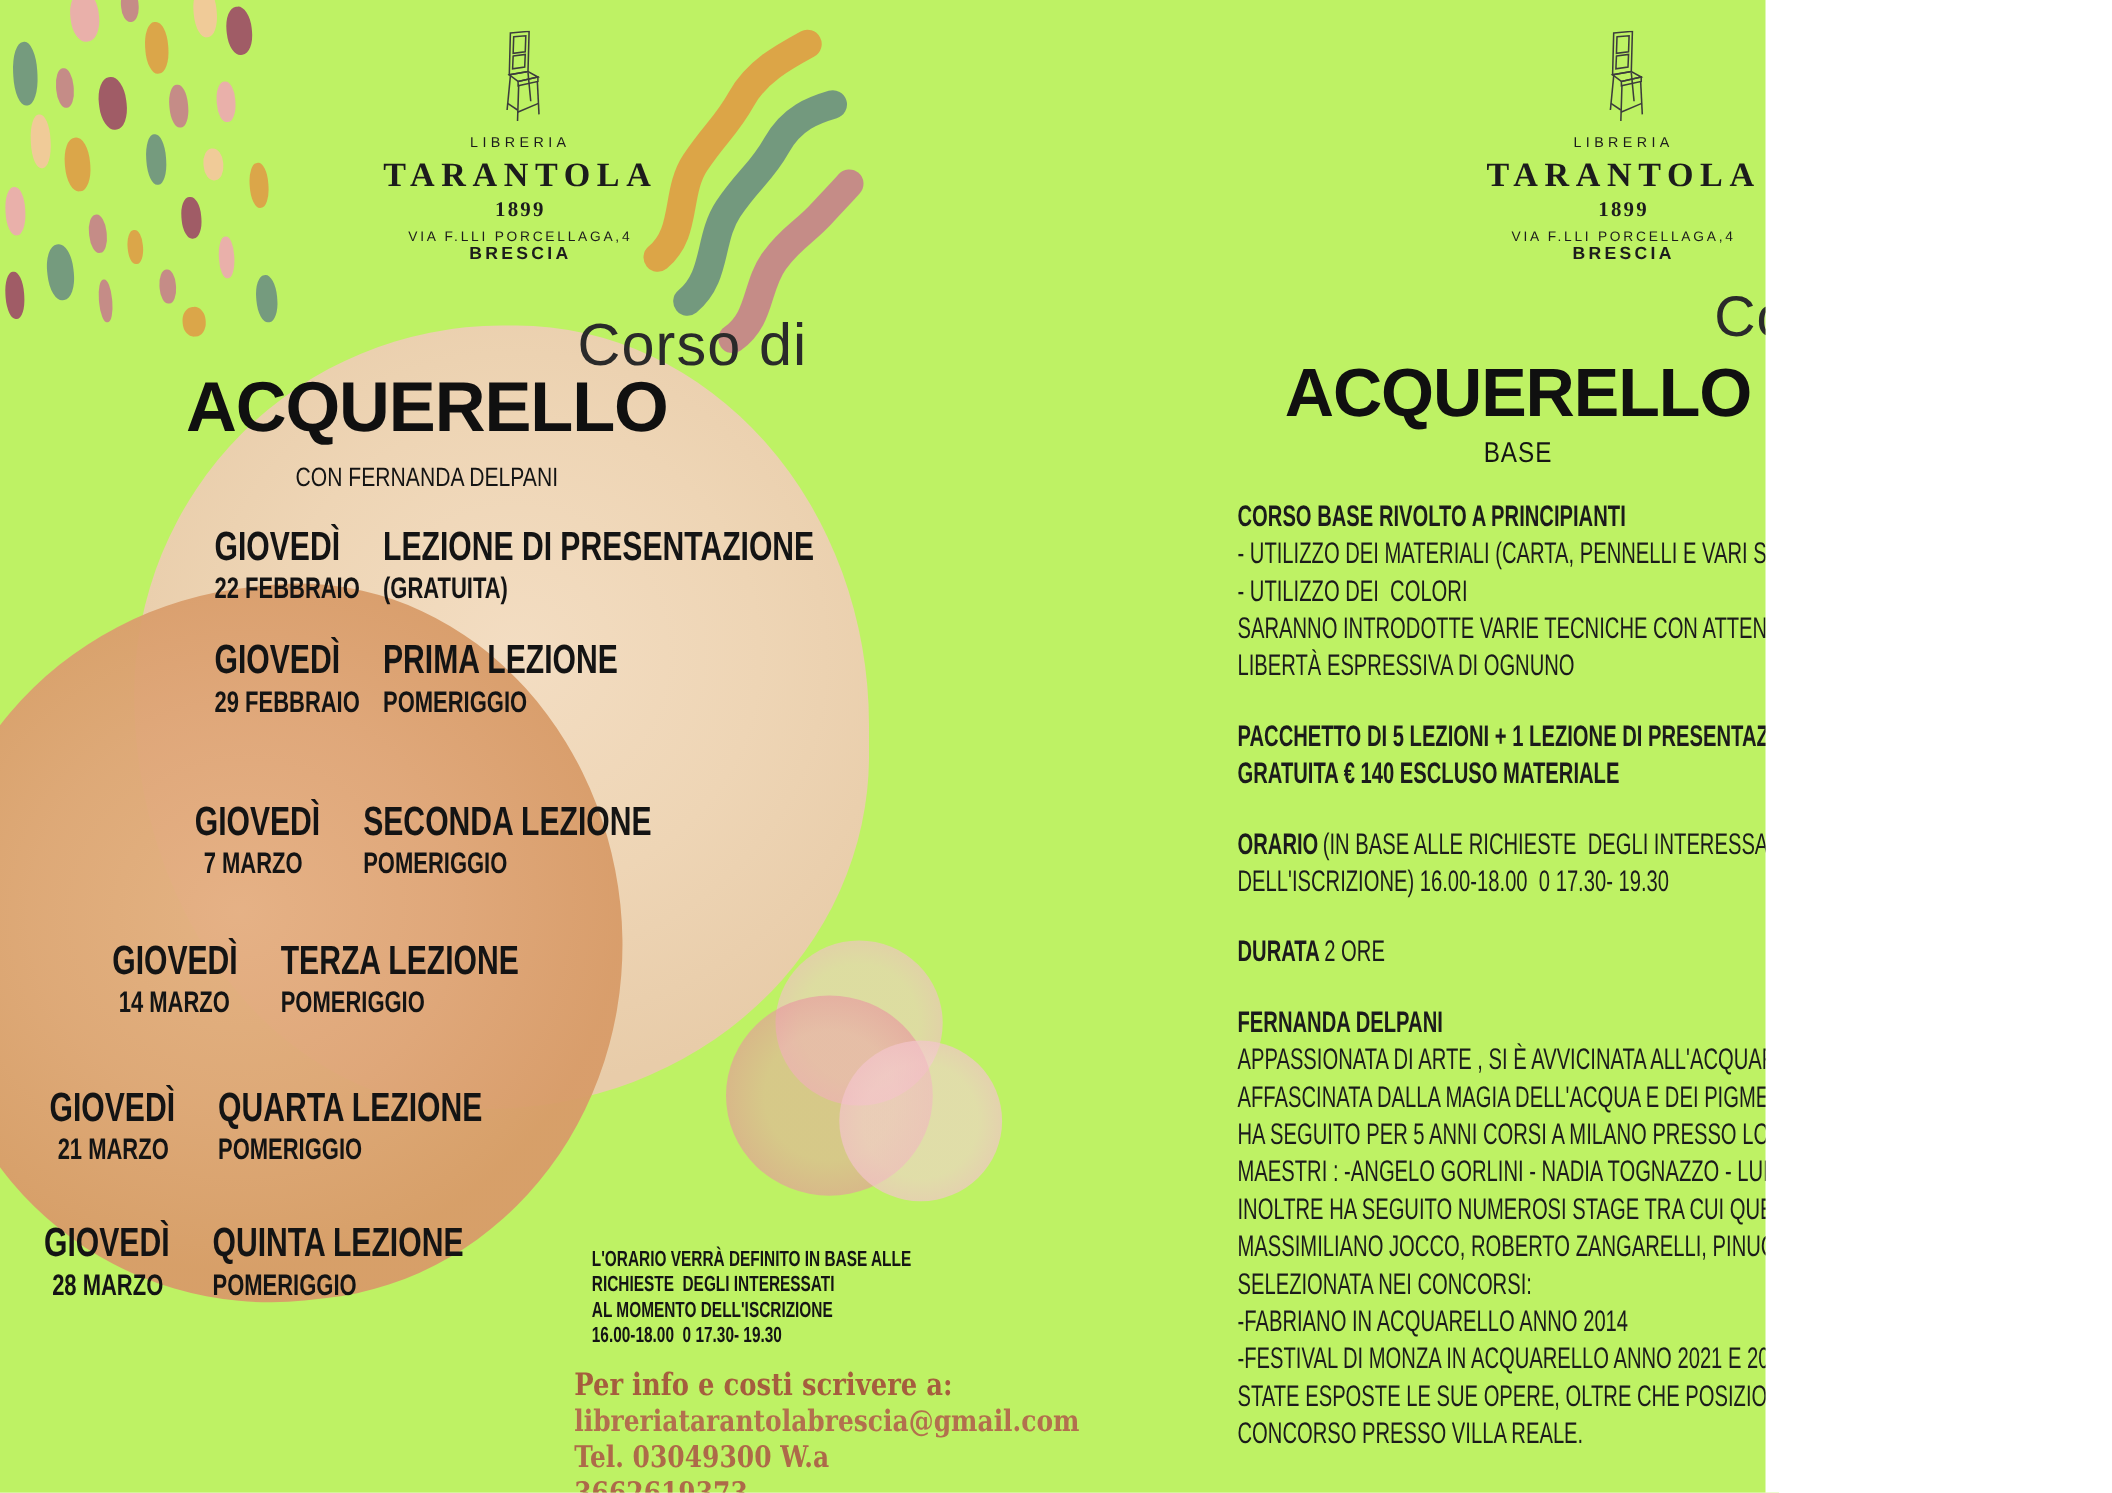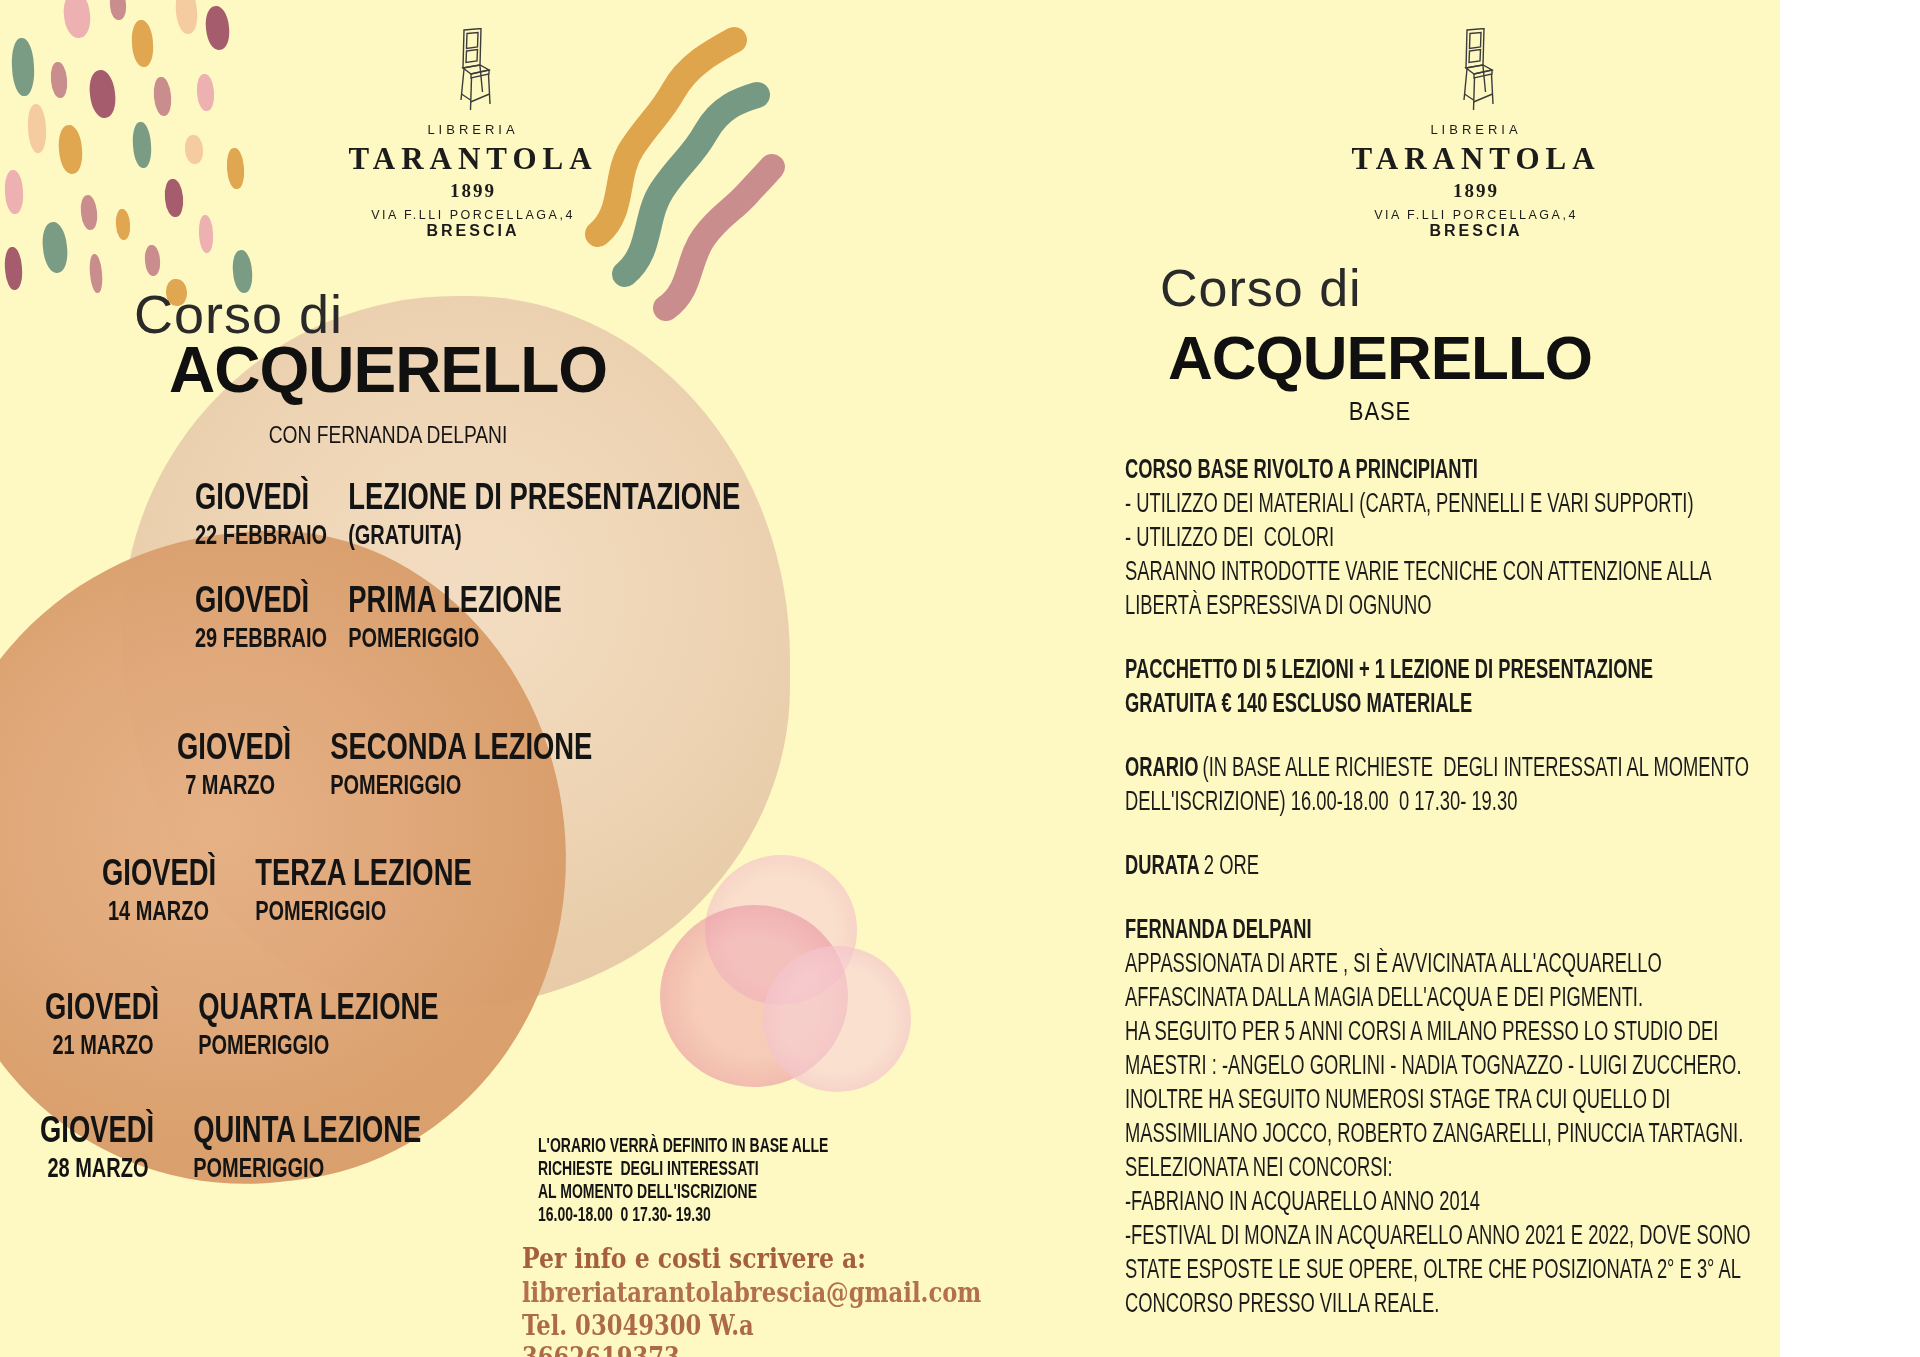--- a/index.html
+++ b/index.html
@@ -1,16 +1,16 @@
 <!DOCTYPE html>
 <html><head>
 <meta charset="utf-8">
 <style>
   html,body{margin:0;padding:0;}
-  #poster{position:relative;width:1780px;height:1357px;background:#fef9c3;overflow:hidden;
+  #poster{position:relative;width:1605px;height:1357px;background:#bef264;overflow:hidden;
     font-family:"Liberation Sans", sans-serif;color:#141414;}
   .abs{position:absolute;}
   
   #dots{position:absolute;left:0;top:0;width:280px;height:320px;}
   .dot{position:absolute;border-radius:47%;opacity:.92;}
   
   #squiggles{position:absolute;left:550px;top:12px;width:245px;height:310px;overflow:visible;}
   
   .blob{position:absolute;}
   #blob-beige{left:122px;top:296px;width:668px;height:712px;
@@ -27,21 +27,21 @@
   #pinkc3{left:763px;top:946px;width:148px;height:146px;
     background:radial-gradient(circle, rgba(247,208,214,.6) 50%, rgba(240,185,194,.85) 100%);}
   
   .logo{width:310px;text-align:center;color:#1c1c1c;}
   .logo .lib{font-size:13px;letter-spacing:4px;margin-top:10px;}
   .logo .name{font-family:"Liberation Serif", serif;font-weight:bold;font-size:31px;letter-spacing:6px;margin-top:4px;}
   .logo .year{font-family:"Liberation Serif", serif;font-weight:bold;font-size:19px;letter-spacing:2px;margin-top:3px;}
   .logo .addr{font-size:12.5px;letter-spacing:2.5px;margin-top:6px;}
   .logo .city{font-size:16px;font-weight:bold;letter-spacing:3px;margin-top:0;}
   
-  .t-small{font-size:54px;font-weight:400;letter-spacing:1px;color:#2a2a2a;text-align:left;}
+  .t-small{font-size:54px;font-weight:400;letter-spacing:1px;color:#2a2a2a;text-align:right;}
   .t-big{font-size:64px;font-weight:bold;letter-spacing:-1px;color:#101010;text-align:center;}
   .t-sub{font-size:24px;text-align:center;transform:scaleX(.8);}
   
   .srow{position:absolute;display:flex;transform:scaleX(.74);transform-origin:0 0;white-space:nowrap;}
   .srow .col1{width:207px;}
   .day{font-size:37px;font-weight:bold;line-height:1;}
   .date{font-size:27px;font-weight:bold;line-height:1;margin-top:7px;}
   .lesson{font-size:37px;font-weight:bold;line-height:1;}
   .detail{font-size:27px;font-weight:bold;line-height:1;margin-top:7px;}
   .pre{white-space:pre-wrap;}

